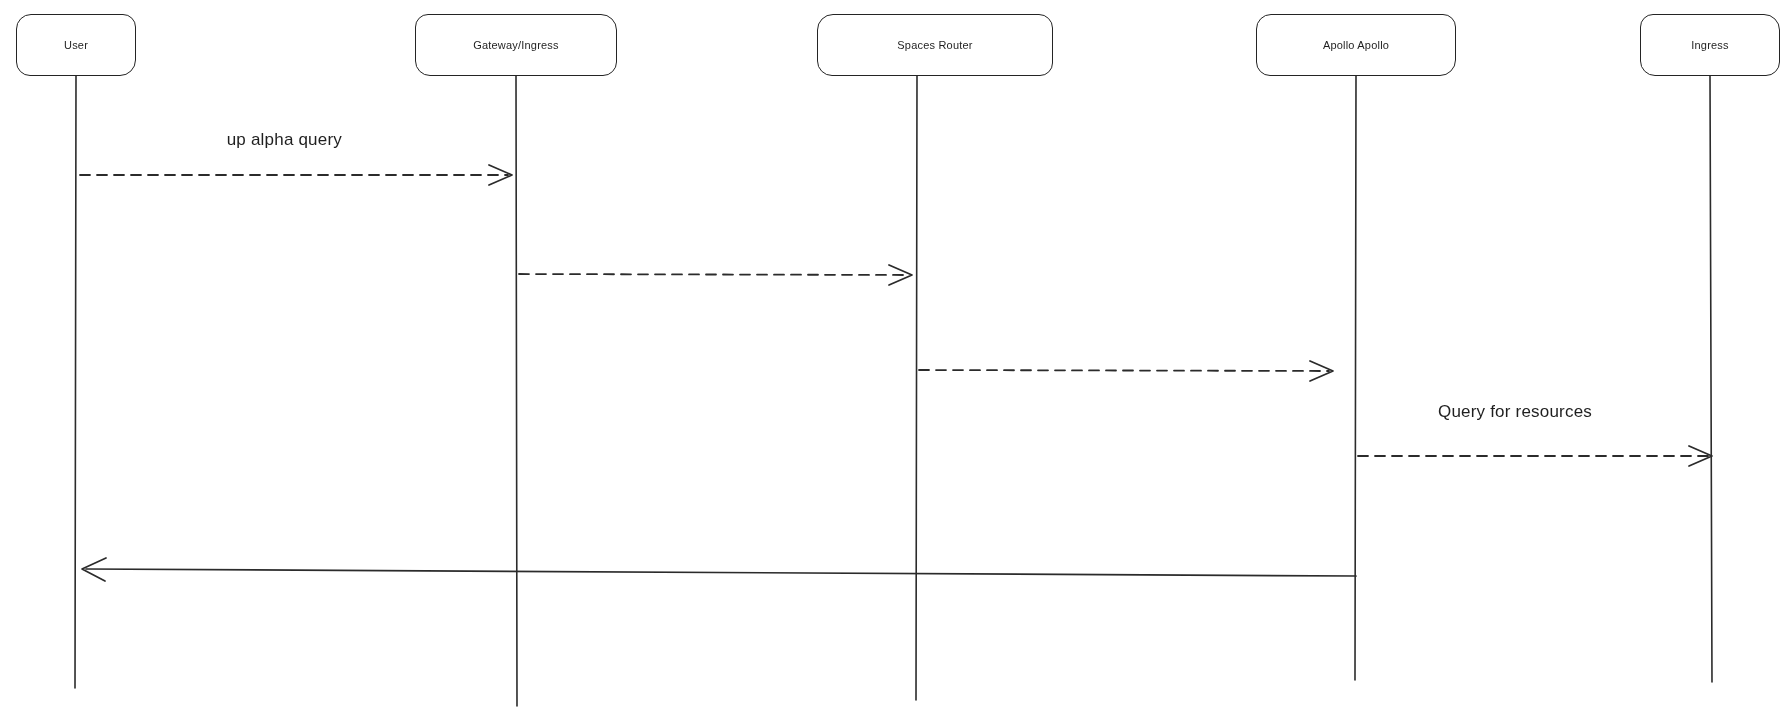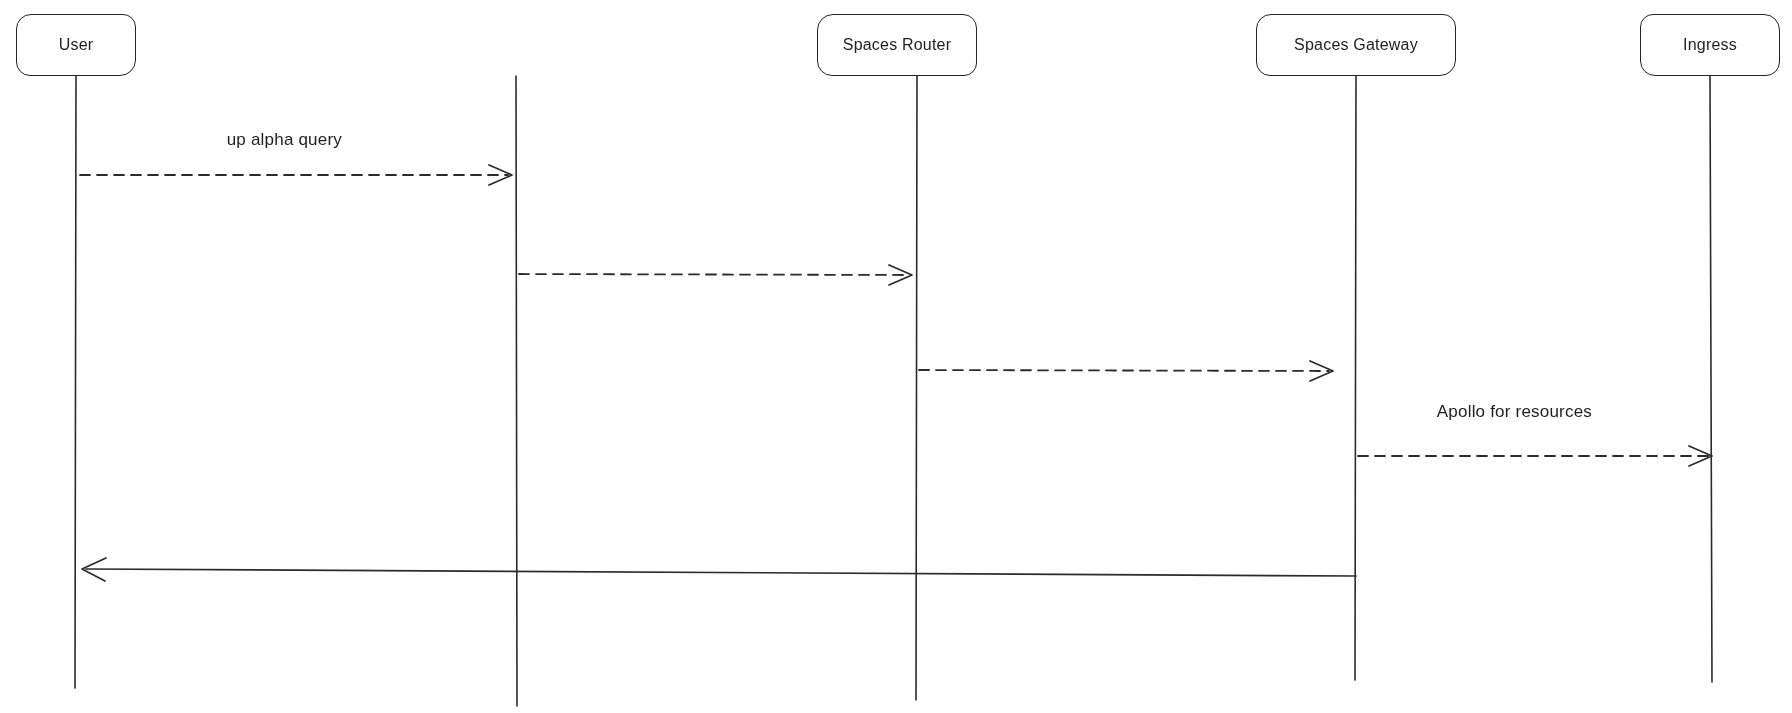--- a/index.html
+++ b/index.html
@@ -15,32 +15,32 @@
   .actor-box {
     position: absolute;
     top: 14px;
     height: 62px;
     box-sizing: border-box;
     border: 1.8px solid #242424;
     background: #ffffff;
     display: flex;
     align-items: center;
     justify-content: center;
-    font-size: 16px;
+    font-size: 11px;
     letter-spacing: 0.2px;
     z-index: 2;
     text-align: center;
   }
   
   .actor-box.r1 { border-radius: 15px 13px 16px 14px; }
   .actor-box.r2 { border-radius: 13px 16px 14px 15px; }
   .actor-box.r3 { border-radius: 16px 14px 13px 15px; }
   .box-user     { left: 16px;   width: 120px; }
   .box-gateway  { left: 415px;  width: 202px; }
-  .box-router   { left: 817px;  width: 160px; }
+  .box-router   { left: 817px;  width: 236px; }
   .box-apollo   { left: 1256px; width: 200px; }
   .box-postgres { left: 1640px; width: 140px; }
 
   .diagram-svg {
     position: absolute;
     left: 0; top: 0;
     width: 1792px;
     height: 713px;
     z-index: 1;
   }
@@ -56,32 +56,35 @@
   .label-query4 { left: 1428px; top: 402px; width: 164px; }
 </style>
 </head>
 <body>
 
 <div class="canvas">
 
   <div class="actor-box box-user r1">
     <span>User</span>
   </div>
+  <div class="actor-box box-gateway r2">
+    <span>Gateway/Ingress</span>
+  </div>
   <div class="actor-box box-router r3">
     <span>Spaces Router</span>
   </div>
   <div class="actor-box box-apollo r1">
-    <span>Spaces Gateway</span>
+    <span>Apollo Apollo</span>
   </div>
   <div class="actor-box box-postgres r2">
     <span>Ingress</span>
   </div>
 
   <div class="msg-label label-query1">up alpha query</div>
-  <div class="msg-label label-query4">Apollo for resources</div>
+  <div class="msg-label label-query4">Query for resources</div>
 
   <svg class="diagram-svg" viewBox="0 0 1792 713" xmlns="http://www.w3.org/2000/svg" fill="none" stroke="#2b2b2b" stroke-width="1.6" stroke-linecap="round" stroke-linejoin="round">
 
     <line x1="76" y1="76" x2="75" y2="688"></line>
     <line x1="516" y1="76" x2="517" y2="706"></line>
     <line x1="917" y1="76" x2="916" y2="700"></line>
     <line x1="1356" y1="76" x2="1355" y2="680"></line>
     <line x1="1710" y1="76" x2="1712" y2="682"></line>
 
     <g stroke-width="1.8">

